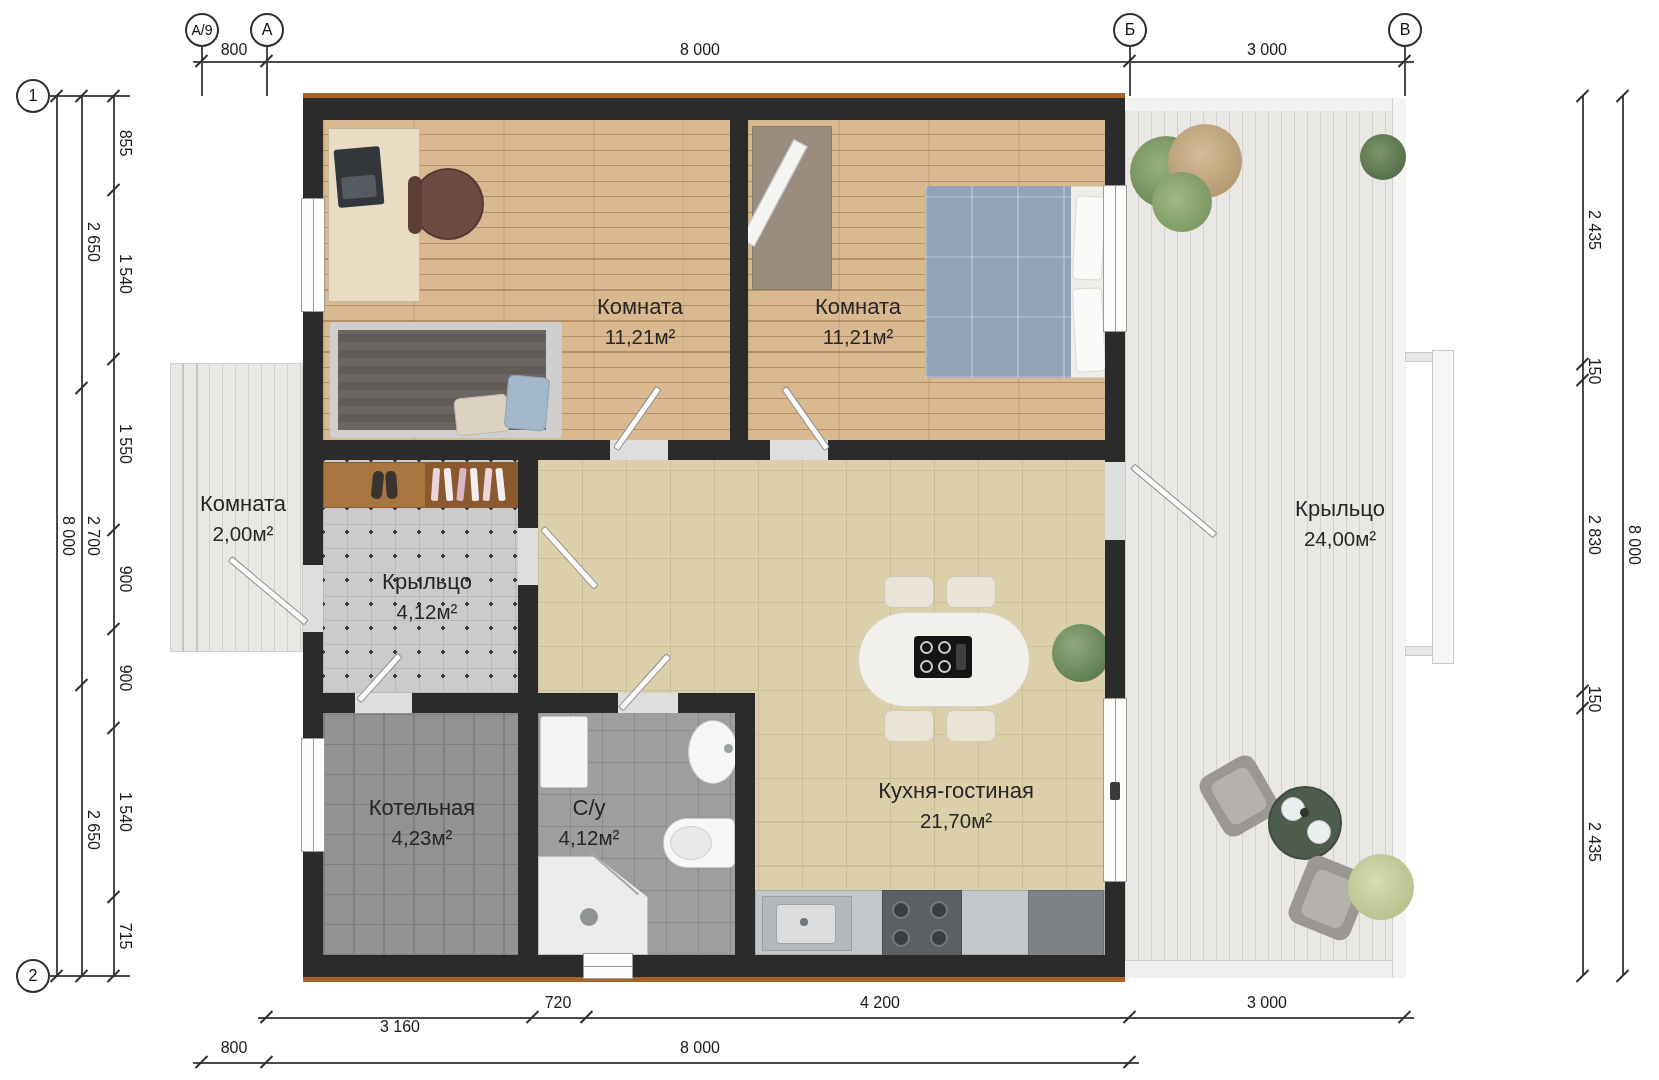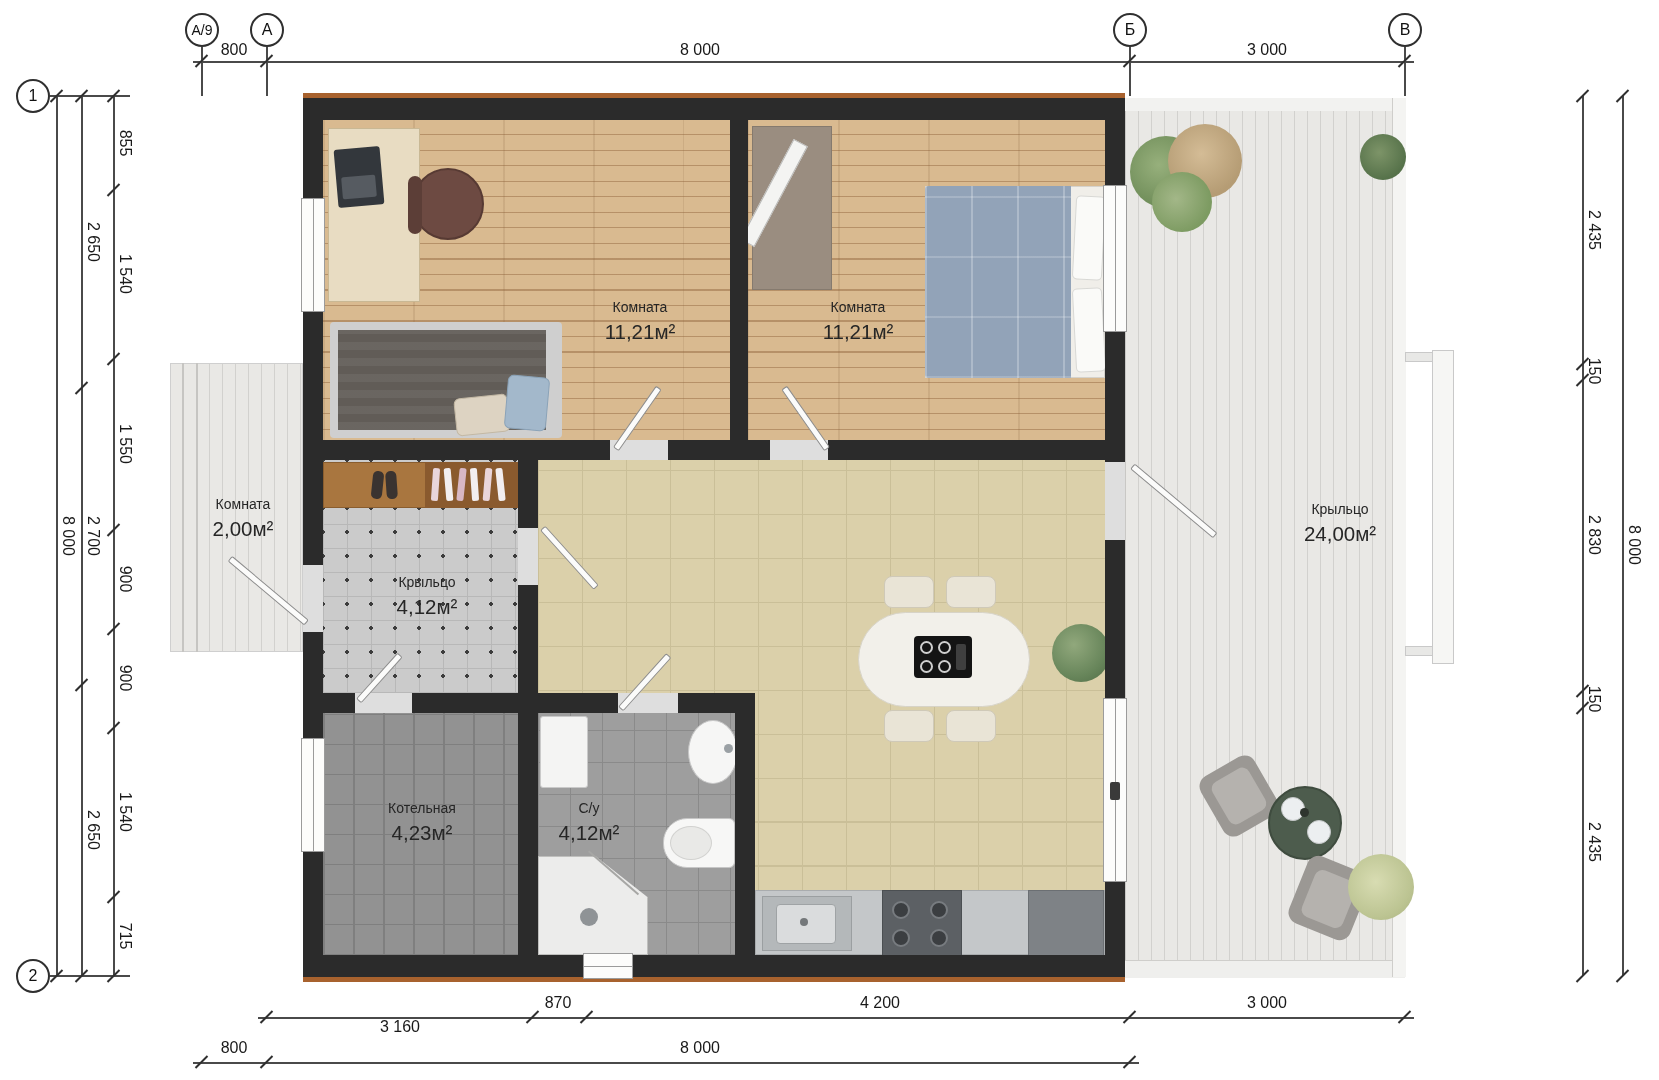--- a/index.html
+++ b/index.html
@@ -10,21 +10,21 @@
   .tick{position:absolute;width:17px;height:2px;background:#2f2f2f;transform:rotate(-45deg)}
   .dtxt{position:absolute;font-size:16px;color:#191919;white-space:nowrap;transform:translate(-50%,-50%)}
   .dtxt.v{transform:translate(-50%,-50%) rotate(90deg)}
   .bub{position:absolute;width:34px;height:34px;border:2px solid #2f2f2f;border-radius:50%;background:#fff;display:flex;align-items:center;justify-content:center;font-size:16px;color:#111;box-sizing:border-box}
   .leaf{position:absolute;height:7px;background:#fbfbfa;border:1px solid #8d8d8d;transform-origin:2px 50%;border-radius:2px;box-sizing:border-box}
   .win{position:absolute;background:#fcfcfb;border:1px solid #9b9b9b;box-sizing:border-box}
   .win.vline{background-image:linear-gradient(#9b9b9b,#9b9b9b);background-size:1px 100%;background-position:center;background-repeat:no-repeat;background-color:#fcfcfb}
   .win.hline{background-image:linear-gradient(#9b9b9b,#9b9b9b);background-size:100% 1px;background-position:center;background-repeat:no-repeat;background-color:#fcfcfb}
   .thr{position:absolute;background:#dedede}
   .rlabel{position:absolute;transform:translate(-50%,-50%);text-align:center;color:#262626;line-height:1.4;white-space:nowrap;z-index:40}
-  .rlabel .nm{font-size:14px;display:block}
+  .rlabel .nm{font-size:22px;display:block}
   .rlabel .ar{font-size:20.5px;display:block}
   .wood{background-color:#d9ba90;background-image:repeating-linear-gradient(180deg,rgba(0,0,0,0) 0 14px,rgba(140,95,55,.45) 14px 15.5px),repeating-linear-gradient(90deg,rgba(120,85,50,.14) 0 1.5px,rgba(0,0,0,0) 1.5px 90px)}
   .deck{background-color:#e9e8e5;background-image:repeating-linear-gradient(90deg,rgba(0,0,0,0) 0 12px,#d2d1ce 12px 13px)}
   .tilebeige{background-color:#dbd0aa;background-image:repeating-linear-gradient(0deg,#cabf98 0 1.5px,rgba(0,0,0,0) 1.5px 44px),repeating-linear-gradient(90deg,#cabf98 0 1.5px,rgba(0,0,0,0) 1.5px 44px)}
   .tilegray{background-color:#929292;background-image:repeating-linear-gradient(0deg,#7f7f7f 0 1.5px,rgba(0,0,0,0) 1.5px 30px),repeating-linear-gradient(90deg,#7f7f7f 0 1.5px,rgba(0,0,0,0) 1.5px 30px)}
   .tilegray2{background-color:#9e9e9e;background-image:repeating-linear-gradient(0deg,#8a8a8a 0 1.5px,rgba(0,0,0,0) 1.5px 32px),repeating-linear-gradient(90deg,#8a8a8a 0 1.5px,rgba(0,0,0,0) 1.5px 32px)}
   .tiledot{background-color:#cbcbcb;background-image:radial-gradient(circle,#3c3c3c 1.7px,rgba(0,0,0,0) 2px),repeating-linear-gradient(0deg,#b8b8b8 0 1px,rgba(0,0,0,0) 1px 24px),repeating-linear-gradient(90deg,#b8b8b8 0 1px,rgba(0,0,0,0) 1px 24px);background-size:24px 24px,auto,auto;background-position:12px 12px,0 0,0 0}
   .plantc{position:absolute;border-radius:50%}
 </style>
 </head>
@@ -114,21 +114,21 @@
   <div class="dtxt v" style="left:1594px;top:842px">2 435</div>
   <div class="dtxt v" style="left:1634px;top:545px">8 000</div>
 
   <div class="dl" style="left:258px;top:1017px;width:1156px;height:1.5px"></div>
   <div class="tick" style="left:258px;top:1016px"></div>
   <div class="tick" style="left:524px;top:1016px"></div>
   <div class="tick" style="left:578px;top:1016px"></div>
   <div class="tick" style="left:1121px;top:1016px"></div>
   <div class="tick" style="left:1396px;top:1016px"></div>
   <div class="dtxt" style="left:400px;top:1027px">3 160</div>
-  <div class="dtxt" style="left:558px;top:1003px">870</div>
+  <div class="dtxt" style="left:558px;top:1003px">720</div>
   <div class="dtxt" style="left:880px;top:1003px">4 200</div>
   <div class="dtxt" style="left:1267px;top:1003px">3 000</div>
   <div class="dl" style="left:193px;top:1062px;width:946px;height:1.5px"></div>
   <div class="tick" style="left:193px;top:1061px"></div>
   <div class="tick" style="left:258px;top:1061px"></div>
   <div class="tick" style="left:1121px;top:1061px"></div>
   <div class="dtxt" style="left:234px;top:1048px">800</div>
   <div class="dtxt" style="left:700px;top:1048px">8 000</div>
 
   <div class="a deck" style="left:1125px;top:98px;width:280px;height:879px;border:1px solid #c9c8c5;box-sizing:border-box"></div>
@@ -294,14 +294,18 @@
     <span class="ar">4,12м²</span>
   </div>
   <div class="rlabel" style="left:422px;top:823px">
     <span class="nm">Котельная</span>
     <span class="ar">4,23м²</span>
   </div>
   <div class="rlabel" style="left:589px;top:823px">
     <span class="nm">С/у</span>
     <span class="ar">4,12м²</span>
   </div>
+  <div class="rlabel" style="left:956px;top:806px">
+    <span class="nm">Кухня-гостиная</span>
+    <span class="ar">21,70м²</span>
+  </div>
 
 </div>
 
 </body></html>

